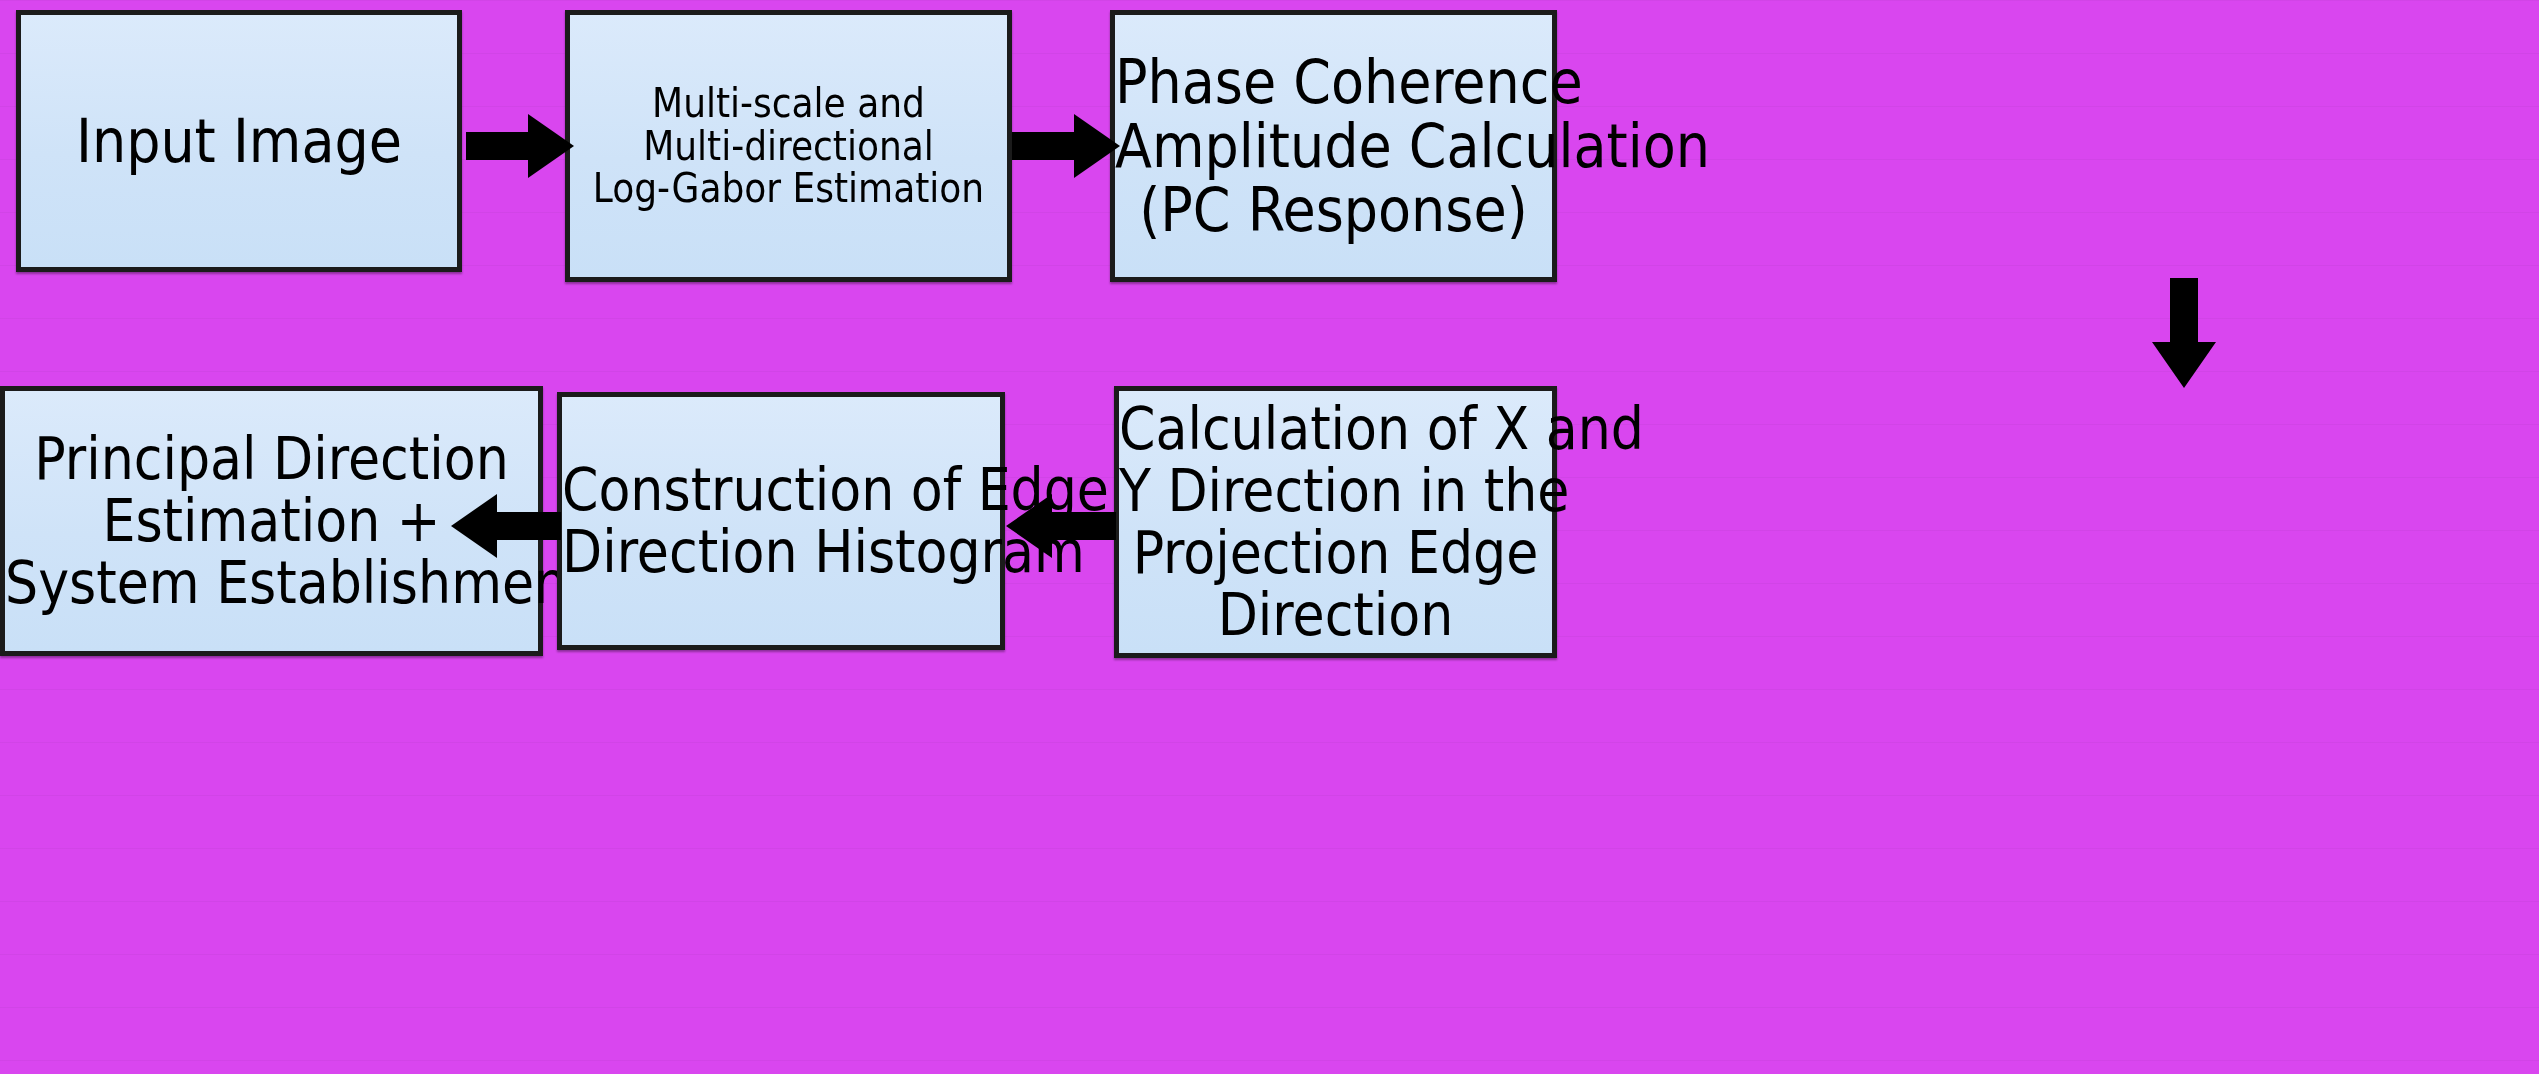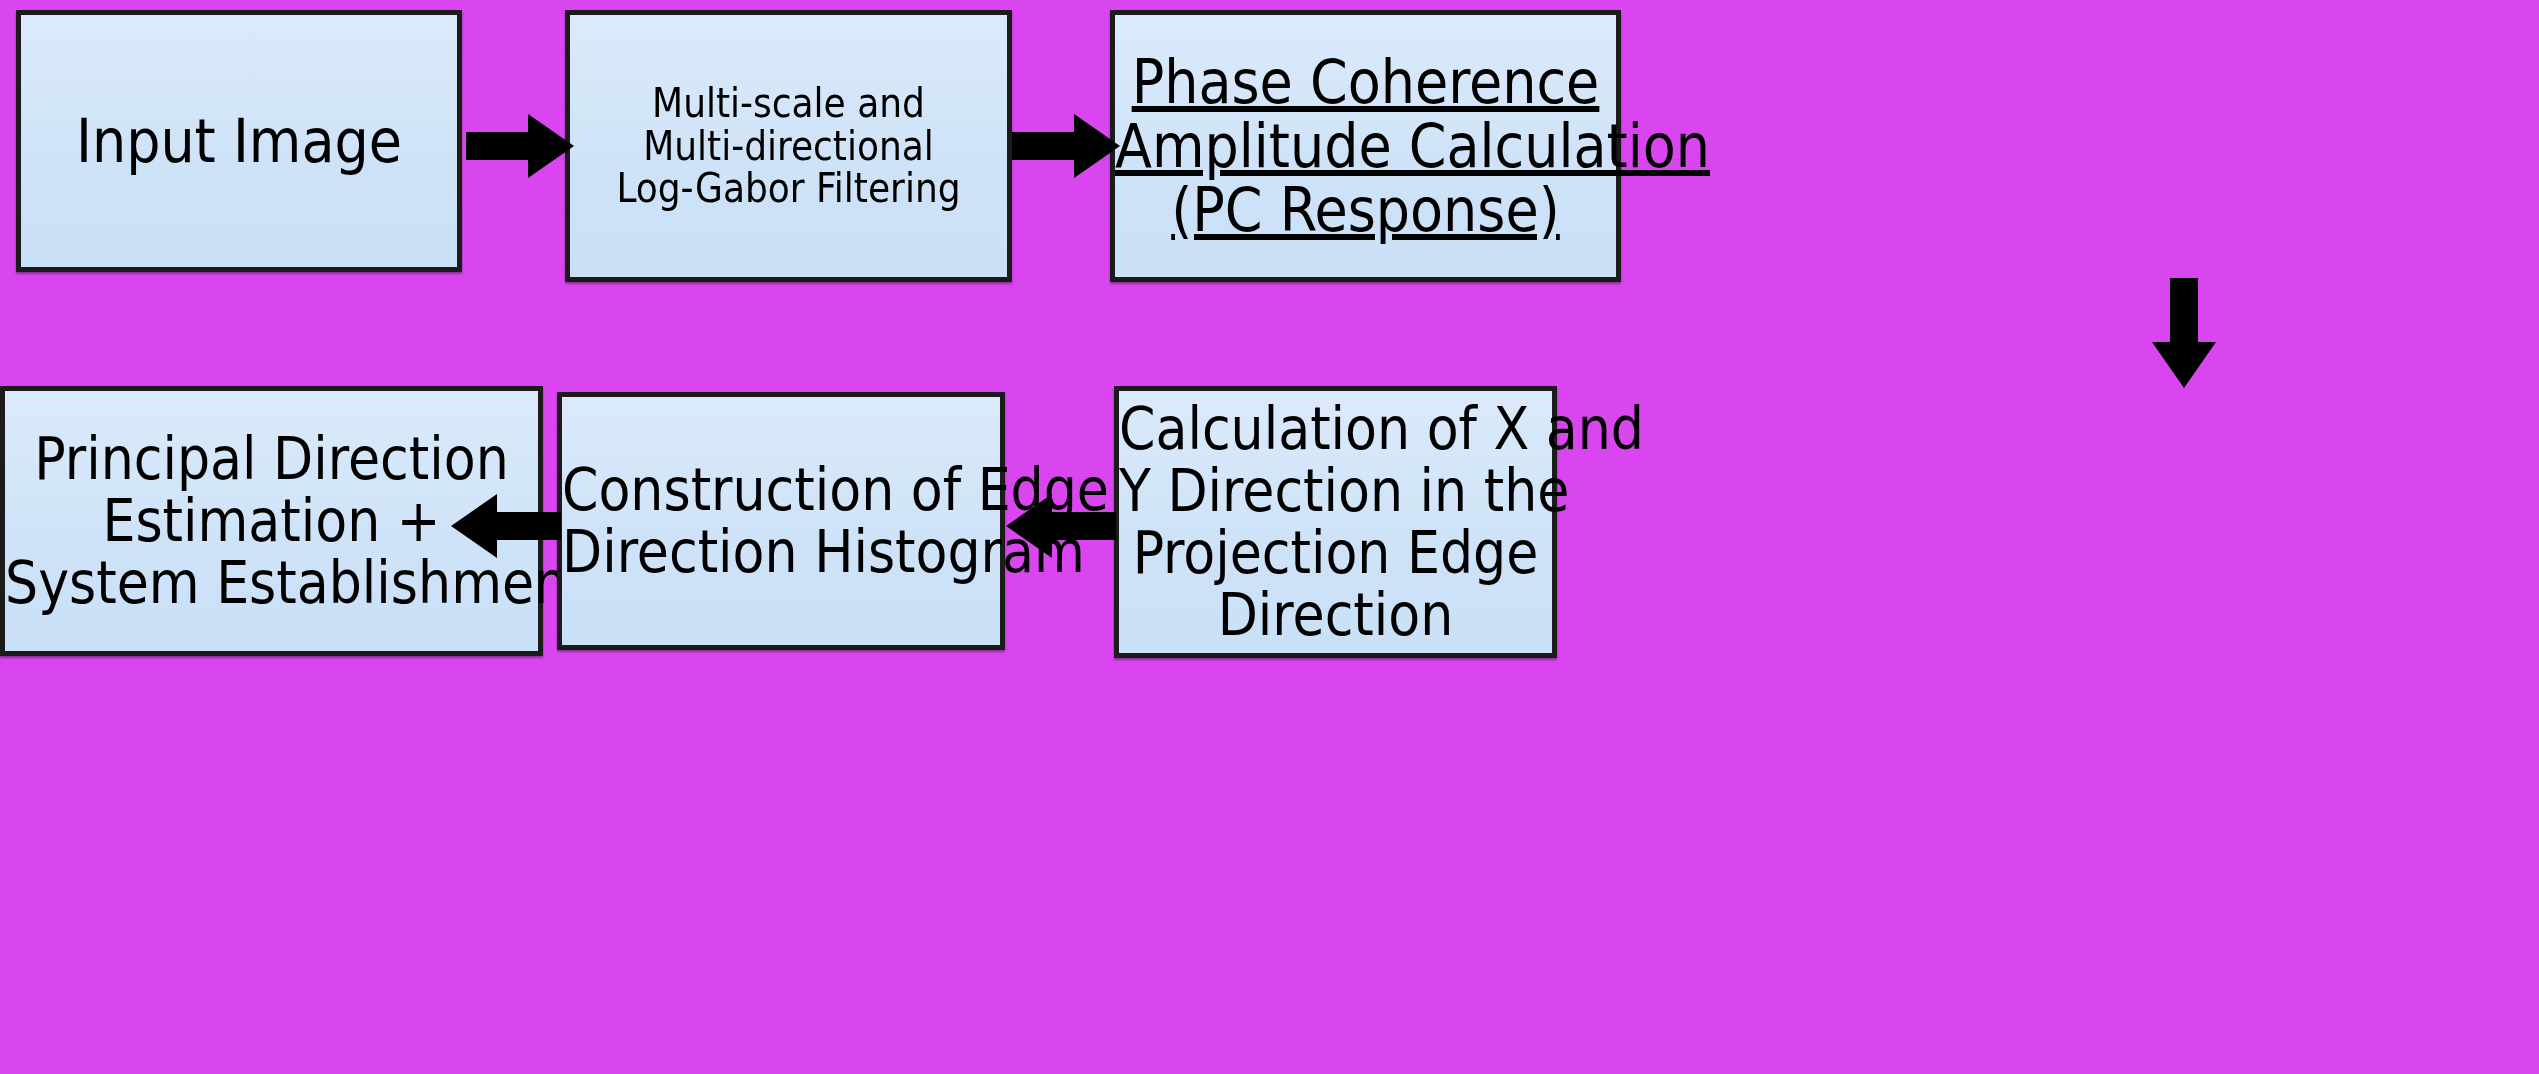--- a/index.html
+++ b/index.html
@@ -49,21 +49,21 @@
     padding: 0 2px;
   }
   .node .label .ln {
     display: block;
     white-space: nowrap;
   }
 
   
   #node-input-image   { left: 16px;   top: 10px;  width: 446px; height: 262px; font-size: 60px; }
   #node-loggabor      { left: 565px;  top: 10px;  width: 447px; height: 272px; font-size: 40px; }
-  #node-pc            { left: 1110px; top: 10px;  width: 511px; height: 272px; font-size: 60px; text-decoration: underline; }
+  #node-pc            { left: 1110px; top: 10px;  width: 447px; height: 272px; font-size: 60px; }
 
   #node-principal     { left: 0px;    top: 386px; width: 543px; height: 270px; font-size: 58px; }
   #node-histogram     { left: 557px;  top: 392px; width: 448px; height: 258px; font-size: 58px; }
   #node-xy            { left: 1114px; top: 386px; width: 443px; height: 272px; font-size: 58px; }
 
   
   .arrow { position: absolute; }
   .arrow svg { display: block; overflow: visible; }
 </style>
 </head>
@@ -76,21 +76,21 @@
   <div class="node" id="node-input-image">
     <span class="label">
       <span class="ln">Input Image</span>
     </span>
   </div>
 
   <div class="node" id="node-loggabor">
     <span class="label">
       <span class="ln">Multi-scale and</span>
       <span class="ln">Multi-directional</span>
-      <span class="ln">Log-Gabor Filtering</span>
+      <span class="ln">Log-Gabor Estimation</span>
     </span>
   </div>
 
   <div class="node" id="node-pc">
     <span class="label">
       <span class="ln">Phase Coherence</span>
       <span class="ln">Amplitude Calculation</span>
       <span class="ln">(PC Response)</span>
     </span>
   </div>

